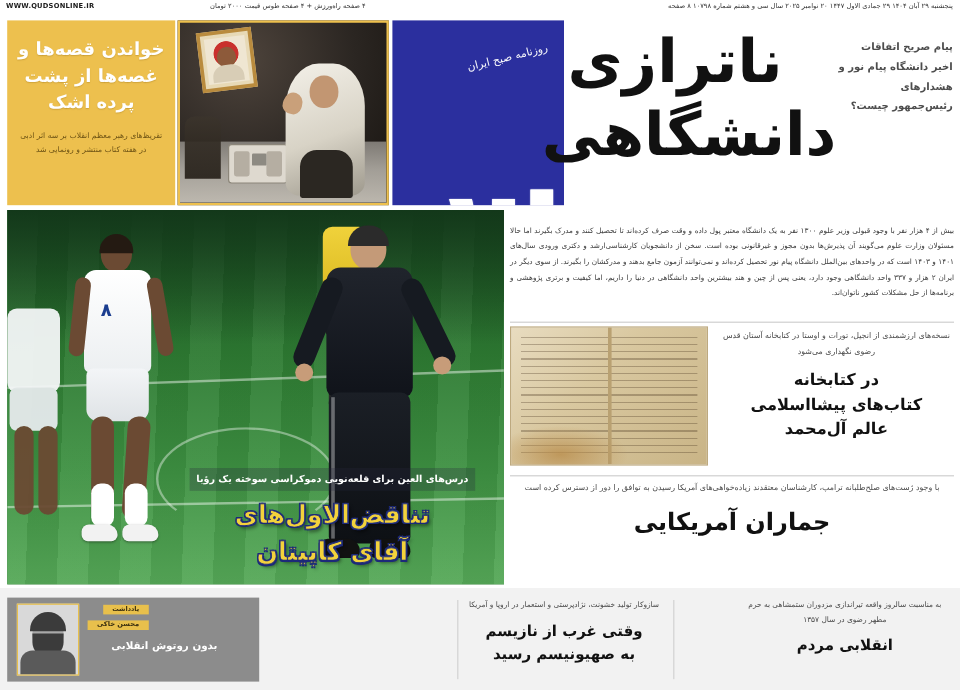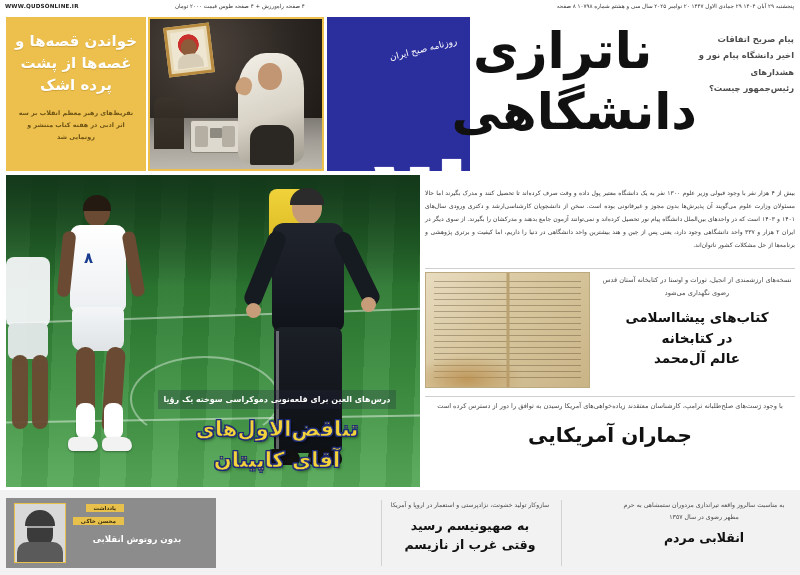--- a/index.html
+++ b/index.html
@@ -48,21 +48,21 @@
     text-align:center;
   }
   .teaser-yellow .t-head {
     font-size:15px; font-weight:bold; color:#ffffff;
     line-height:1.45; letter-spacing:-.3px;
     text-shadow:0 1px 1px rgba(120,80,0,.25);
   }
   .teaser-yellow .t-sub {
     margin-top:12px;
     font-size:6.4px; color:#6e5314; line-height:1.85;
-    font-weight:bold;
+    font-weight:normal;
   }
 
   
   .photo-theatre {
     position:absolute; left:148px; top:17px;
     width:176px; height:154px;
     background:#2a2522;
     border:2px solid #edc04e;
     overflow:hidden;
   }
@@ -560,22 +560,22 @@
 
   <div class="story-book">
     <div class="sb-photo">
       <div class="lines"></div>
         <div class="spine"></div>
         <div class="stain"></div>
     </div>
     <div class="sb-text">
       <div class="sb-lede">نسخه‌های ارزشمندی از انجیل، تورات و اوستا در کتابخانه آستان قدس رضوی نگهداری می‌شود</div>
       <div class="sb-title">
+        <div>در کتابخانه</div>
         <div>کتاب‌های پیشااسلامی</div>
-        <div>در کتابخانه</div>
         <div>عالم آل‌محمد</div>
       </div>
     </div>
   </div>
 
   <div class="divline" style="left:425px; top:396px; width:370px;"></div>
 
   <div class="story-usa">
     <div class="su-lede">با وجود ژست‌های صلح‌طلبانه ترامپ، کارشناسان معتقدند زیاده‌خواهی‌های آمریکا رسیدن به توافق را دور از دسترس کرده است</div>
     <div class="su-title">جماران آمریکایی</div>
@@ -672,20 +672,20 @@
     <div class="bot-col" id="bot-col-3">
       <div class="b-lede">به مناسبت سالروز واقعه تیراندازی مزدوران ستمشاهی به حرم مطهر رضوی در سال ۱۳۵۷</div>
       <div class="b-title">
         <div>انقلابی مردم</div>
       </div>
     </div>
 
     <div class="bot-col" id="bot-col-2">
       <div class="b-lede">سازوکار تولید خشونت، نژادپرستی و استعمار در اروپا و آمریکا</div>
       <div class="b-title">
+        <div>وقتی غرب از نازیسم</div>
         <div>به صهیونیسم رسید</div>
-        <div>وقتی غرب از نازیسم</div>
       </div>
     </div>
 
 
   </div>
 </div>
 
 </body></html>

